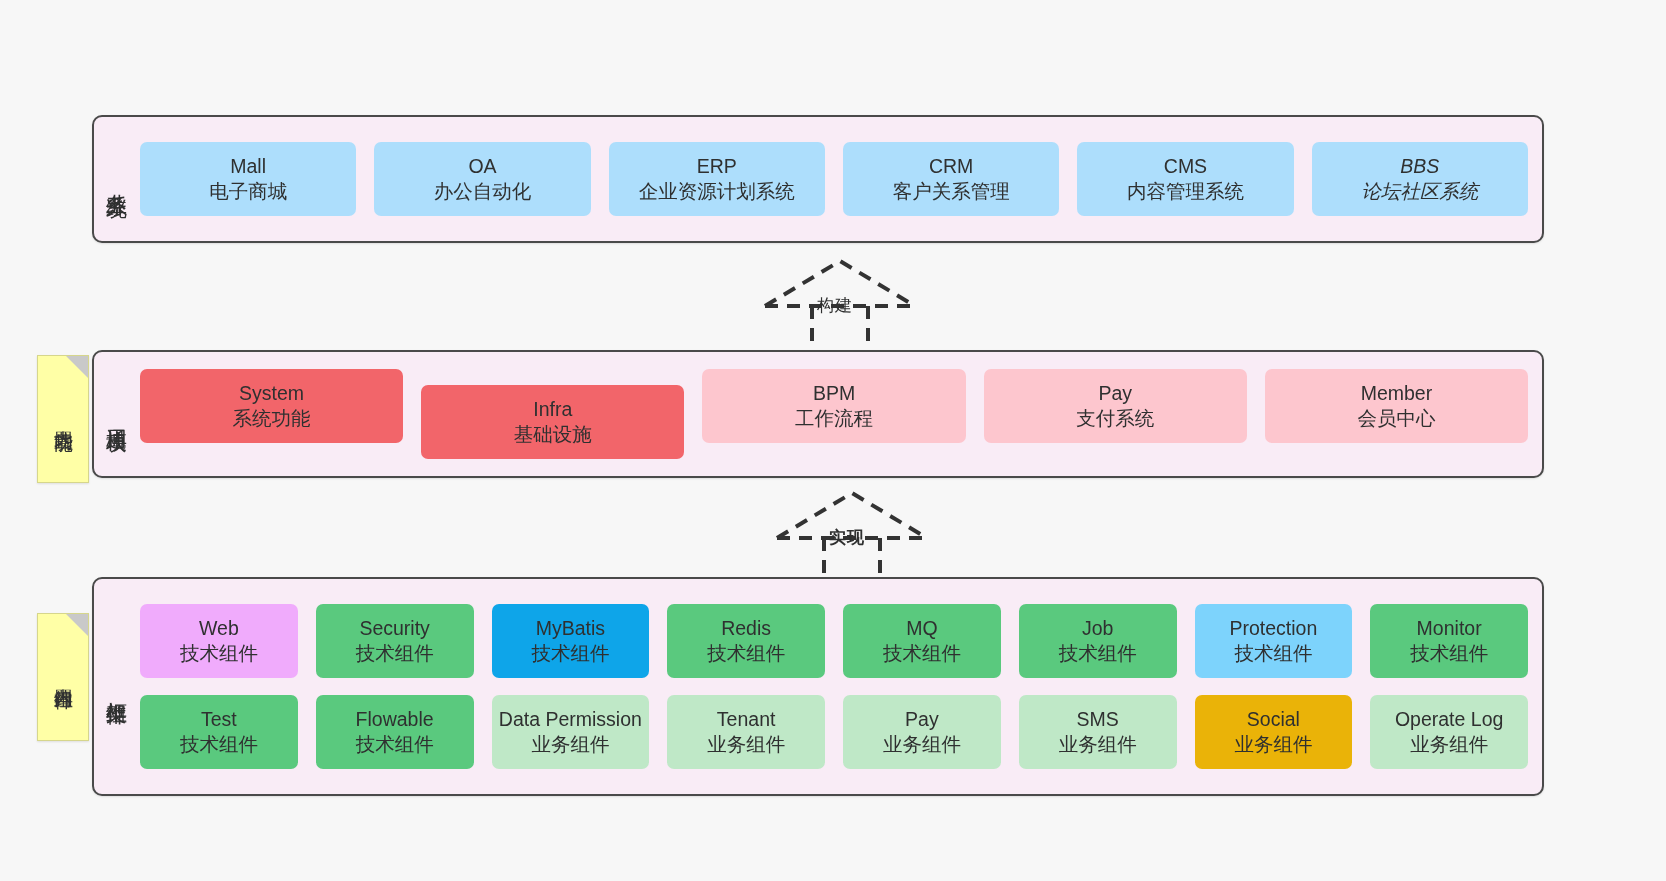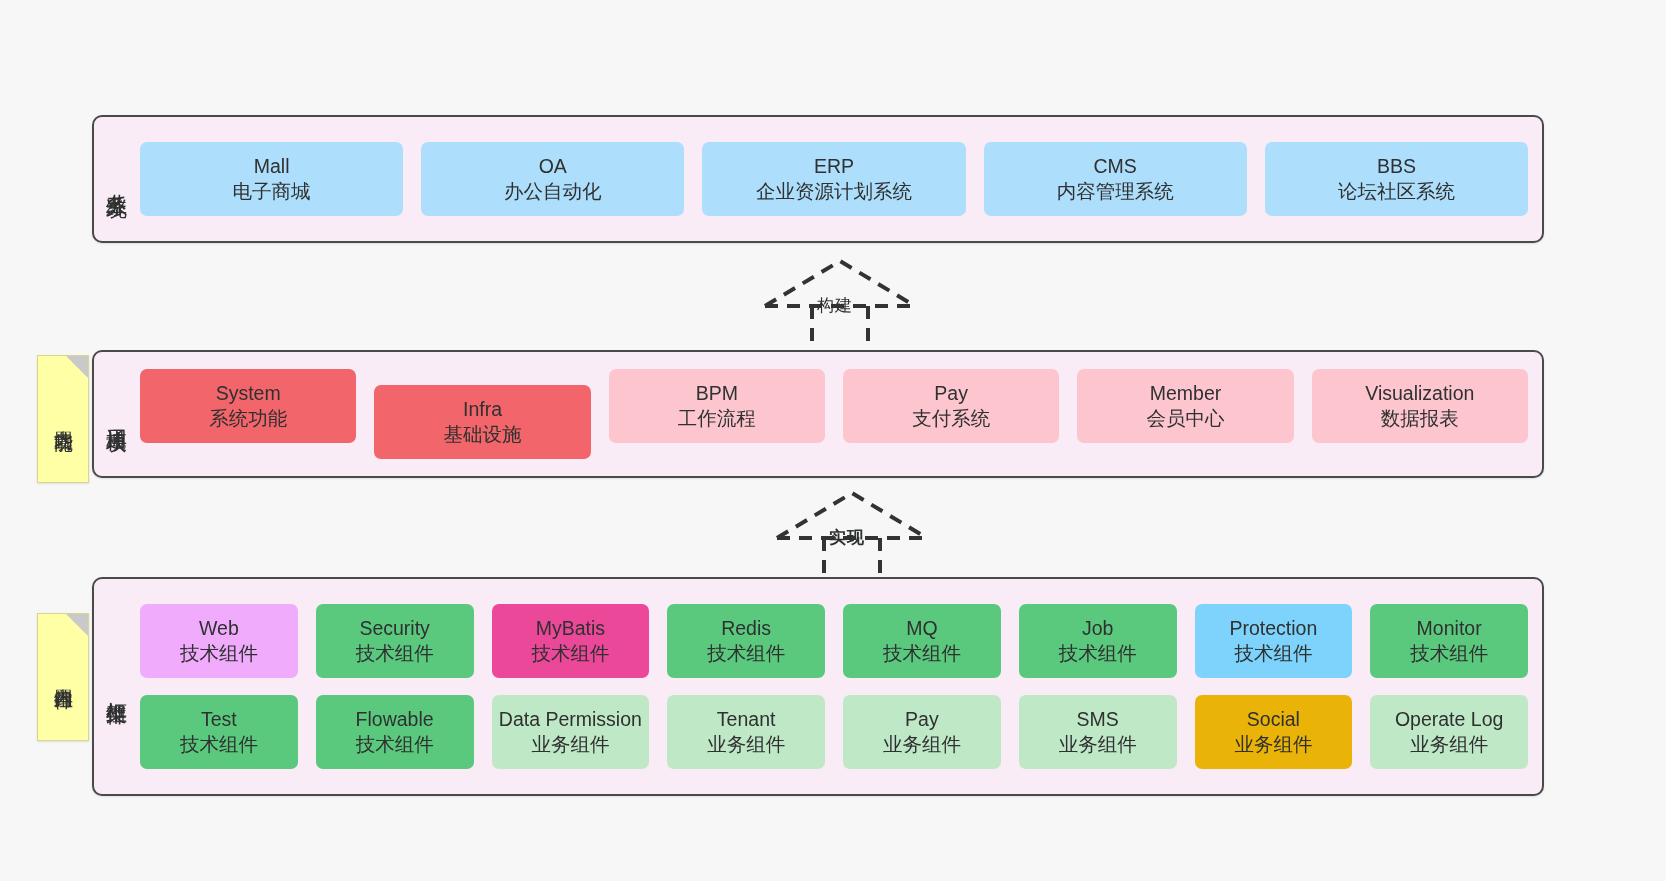--- a/index.html
+++ b/index.html
@@ -142,24 +142,28 @@
         </div>
         <div class="card" style="height: 74px; background: rgb(173, 222, 252);">
           <span class="ln">OA</span>
           <span class="ln">办公自动化</span>
         </div>
         <div class="card" style="height: 74px; background: rgb(173, 222, 252);">
           <span class="ln">ERP</span>
           <span class="ln">企业资源计划系统</span>
         </div>
         <div class="card" style="height: 74px; background: rgb(173, 222, 252);">
+          <span class="ln">CRM</span>
+          <span class="ln">客户关系管理</span>
+        </div>
+        <div class="card" style="height: 74px; background: rgb(173, 222, 252);">
           <span class="ln">CMS</span>
           <span class="ln">内容管理系统</span>
         </div>
-        <div class="card" style="height: 74px; background: rgb(173, 222, 252);">
+        <div class="card" style="height: 74px; background: rgb(173, 222, 252); font-style: italic;">
           <span class="ln">BBS</span>
           <span class="ln">论坛社区系统</span>
         </div>
       </div>
     </div>
   </div>
 
   <div class="connector" id="connector-build" style="left:760px; top:258px; width:160px; height:96px;">
     <svg width="160" height="96" viewBox="0 0 160 96">
 
@@ -188,24 +192,20 @@
           <span class="ln">BPM</span>
           <span class="ln">工作流程</span>
         </div>
         <div class="card" style="height: 74px; background: rgb(253, 198, 206);">
           <span class="ln">Pay</span>
           <span class="ln">支付系统</span>
         </div>
         <div class="card" style="height: 74px; background: rgb(253, 198, 206);">
           <span class="ln">Member</span>
           <span class="ln">会员中心</span>
-        </div>
-        <div class="card" style="height: 74px; background: rgb(253, 198, 206);">
-          <span class="ln">Visualization</span>
-          <span class="ln">数据报表</span>
         </div>
       </div>
     </div>
   </div>
 
   <div class="note" id="note-builtin-function" style="left: 37px; top: 355px; width: 52px; height: 128px; background: rgb(255, 255, 166);">
     <span class="fold"></span>
     <span class="txt">内置功能</span>
   </div>
 
@@ -225,21 +225,21 @@
 
       <div class="row">
         <div class="card" style="height: 74px; background: #f0abfc;">
           <span class="ln">Web</span>
           <span class="ln">技术组件</span>
         </div>
         <div class="card" style="height: 74px; background: rgb(90, 201, 126);">
           <span class="ln">Security</span>
           <span class="ln">技术组件</span>
         </div>
-        <div class="card" style="height: 74px; background: #ec4899;">
+        <div class="card" style="height: 74px; background: #0ea5e9;">
           <span class="ln">MyBatis</span>
           <span class="ln">技术组件</span>
         </div>
         <div class="card" style="height: 74px; background: rgb(90, 201, 126);">
           <span class="ln">Redis</span>
           <span class="ln">技术组件</span>
         </div>
         <div class="card" style="height: 74px; background: rgb(90, 201, 126);">
           <span class="ln">MQ</span>
           <span class="ln">技术组件</span>

